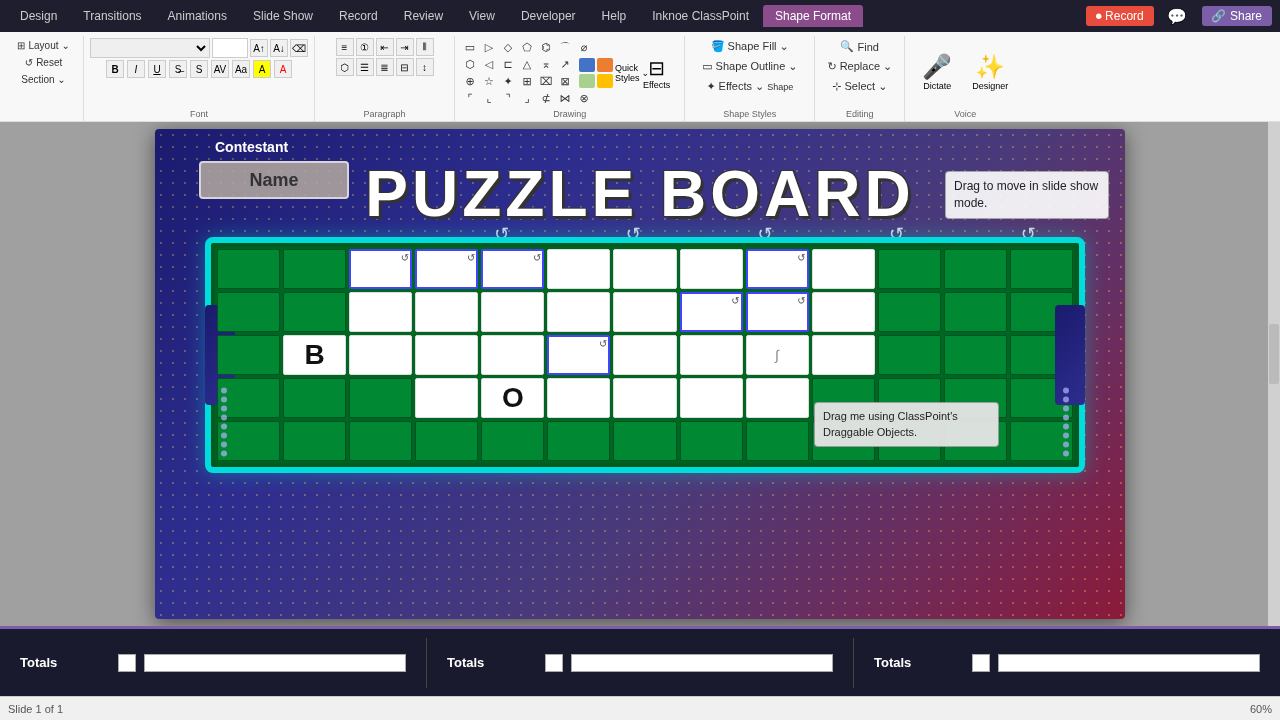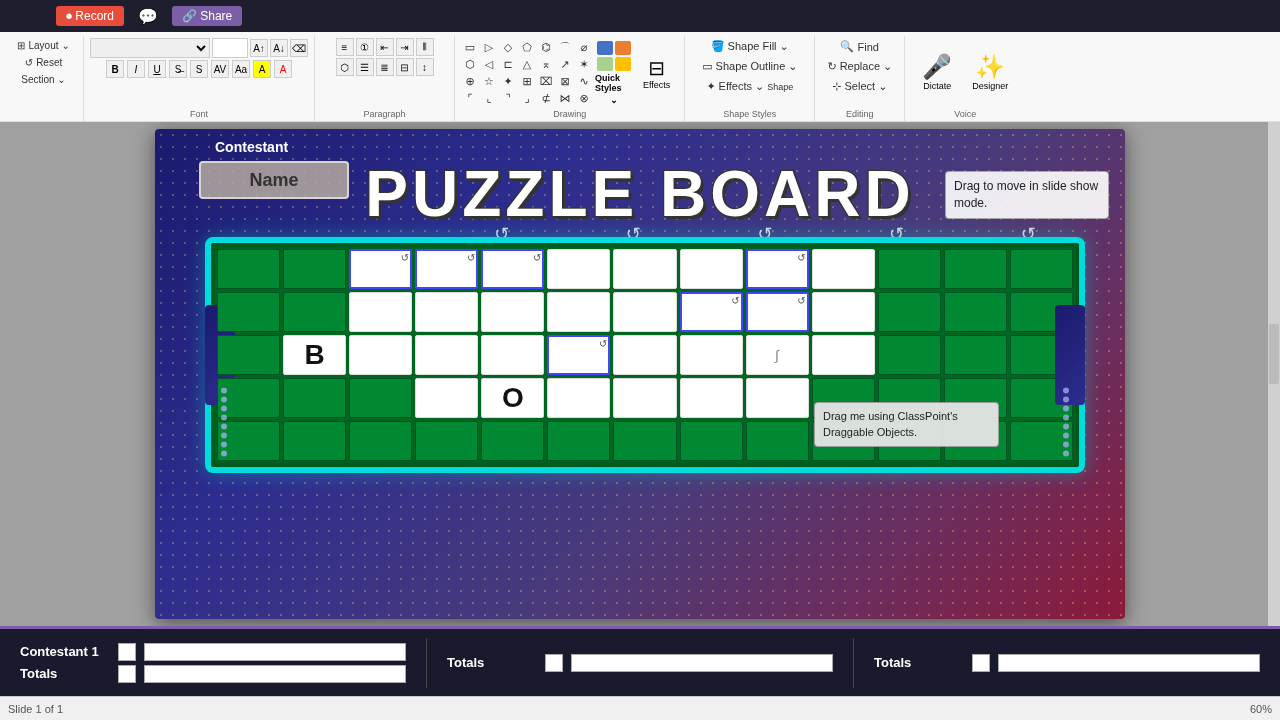--- a/index.html
+++ b/index.html
@@ -454,26 +454,25 @@
       justify-content: center;
       font-size: 11px;
       color: #333;
       cursor: pointer;
     }
 
     .qs-btn {
       width: 38px;
       height: 70px;
       display: flex;
-      flex-direction: column;
+      flex-direction: row;
       align-items: center;
       justify-content: center;
       cursor: pointer;
       gap: 2px;
-      font-weight: bold;
     }
     .qs-grid {
       display: grid;
       grid-template-columns: 1fr 1fr;
       gap: 2px;
     }
     .qs-cell {
       width: 16px;
       height: 14px;
       border-radius: 2px;
@@ -486,20 +485,33 @@
       align-items: center;
       justify-content: center;
       cursor: pointer;
       padding: 2px 8px;
     }
   </style>
 </head>
 <body>
 
 <div id="title-bar">
+  <div class="title-bar-tabs">
+    <div class="title-tab">Design</div>
+    <div class="title-tab">Transitions</div>
+    <div class="title-tab">Animations</div>
+    <div class="title-tab">Slide Show</div>
+    <div class="title-tab">Record</div>
+    <div class="title-tab">Review</div>
+    <div class="title-tab">View</div>
+    <div class="title-tab">Developer</div>
+    <div class="title-tab">Help</div>
+    <div class="title-tab">Inknoe ClassPoint</div>
+    <div class="title-tab active-context" style="background:#8b4c8b;color:white;">Shape Format</div>
+  </div>
   <div class="title-bar-right">
     <button class="record-btn">⏺ Record</button>
     <button class="icon-btn">💬</button>
     <button class="share-btn">🔗 Share</button>
   </div>
 </div>
 
 <div id="ribbon-toolbar">
 
   <div class="ribbon-group" style="min-width:80px;">
@@ -818,25 +830,20 @@
 
     <div class="scroll-track" style="position:absolute;right:0;top:0;bottom:0;width:12px;background:#d0d0d0;">
       <div class="scroll-thumb"></div>
     </div>
   </div>
 </div>
 
 <div id="scoreboard">
   <div class="contestant-score">
     <div class="score-row">
-      <span class="score-label">Contestant 1</span>
-      <div class="score-box"></div>
-      <div class="score-bar"></div>
-    </div>
-    <div class="score-row">
       <span class="score-label">Totals</span>
       <div class="score-box"></div>
       <div class="score-bar"></div>
     </div>
   </div>
   <div class="score-divider"></div>
   <div class="contestant-score">
     <div class="score-row">
       <span class="score-label">Totals</span>
       <div class="score-box"></div>

